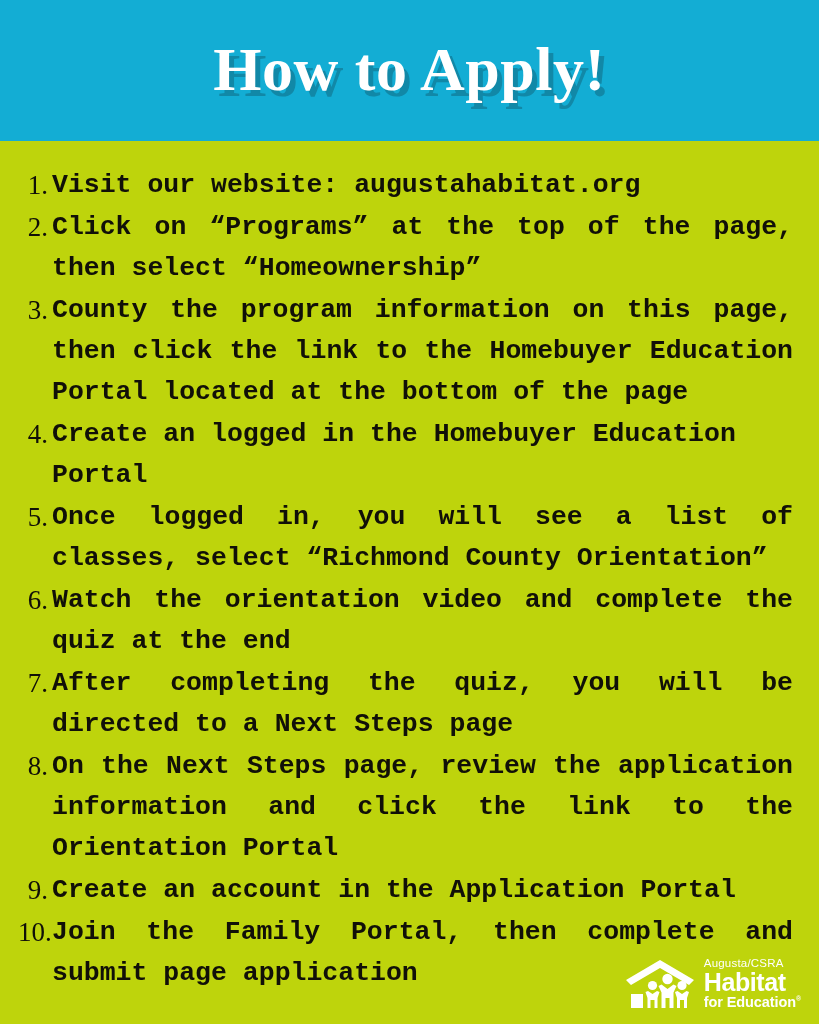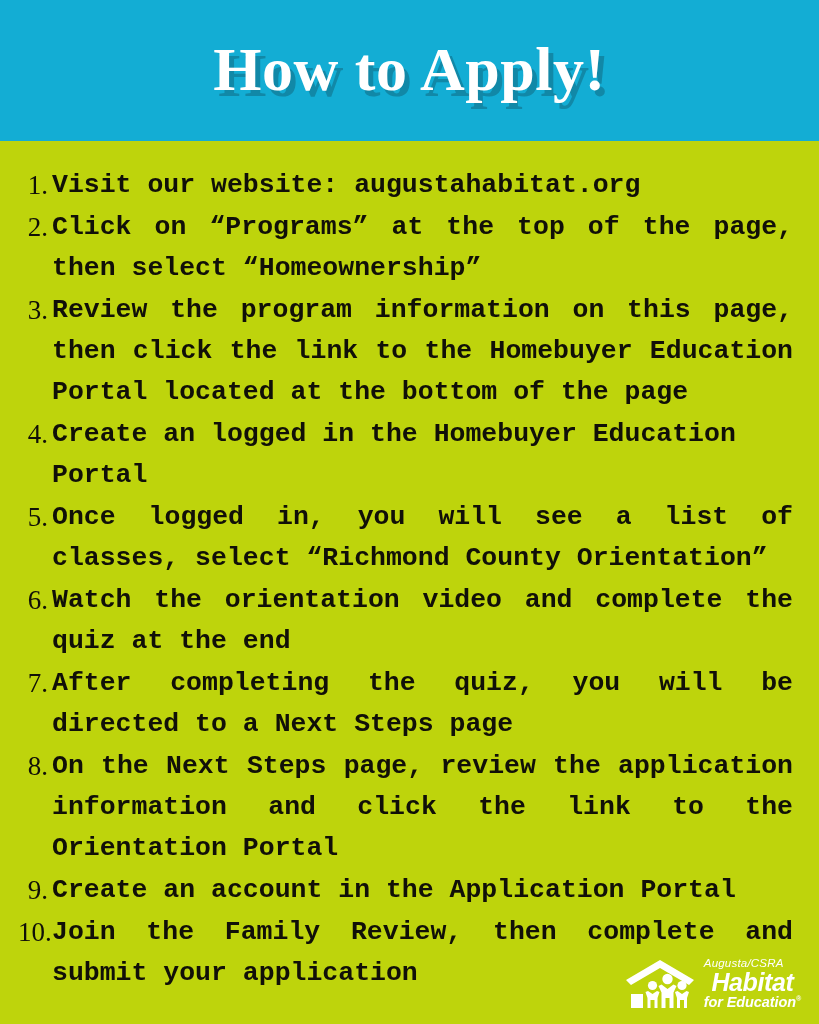--- a/index.html
+++ b/index.html
@@ -100,37 +100,35 @@
   .logo-mark {
     width: 74px;
     height: 52px;
     flex: 0 0 auto;
   }
   .logo-words {
     display: flex;
     flex-direction: column;
     justify-content: center;
     line-height: 1;
-    font-style: italic;
   }
   .logo-line-top {
     font-family: "Liberation Sans", sans-serif;
     font-size: 11.5px;
     color: #ffffff;
     letter-spacing: 0.2px;
     margin-bottom: 1px;
   }
   .logo-line-main {
     font-family: "Liberation Sans", sans-serif;
     font-weight: bold;
     font-size: 25px;
     color: #ffffff;
     letter-spacing: -0.4px;
     line-height: 0.95;
-    text-align: center;
   }
   .logo-line-sub {
     font-family: "Liberation Sans", sans-serif;
     font-weight: bold;
     font-size: 14.5px;
     color: #ffffff;
     letter-spacing: -0.1px;
     margin-top: 1px;
   }
   .logo-line-sub sup {
@@ -155,21 +153,21 @@
         <span class="step-text single">Visit our website: augustahabitat.org</span>
       </li>
 
       <li class="step-row">
         <span class="step-num">2.</span>
         <span class="step-text">Click on “Programs” at the top of the page, then select “Homeownership”</span>
       </li>
 
       <li class="step-row">
         <span class="step-num">3.</span>
-        <span class="step-text">Review the program information on this page, then click the link to the Homebuyer Education Portal located at the bottom of the page</span>
+        <span class="step-text">County the program information on this page, then click the link to the Homebuyer Education Portal located at the bottom of the page</span>
       </li>
 
       <li class="step-row">
         <span class="step-num">4.</span>
         <span class="step-text single">Create an logged in the Homebuyer Education Portal</span>
       </li>
 
       <li class="step-row">
         <span class="step-num">5.</span>
         <span class="step-text">Once logged in, you will see a list of classes, select “Richmond County Orientation”</span>
@@ -190,21 +188,21 @@
         <span class="step-text">On the Next Steps page, review the application information and click the link to the Orientation Portal</span>
       </li>
 
       <li class="step-row">
         <span class="step-num">9.</span>
         <span class="step-text single">Create an account in the Application Portal</span>
       </li>
 
       <li class="step-row">
         <span class="step-num">10.</span>
-        <span class="step-text">Join the Family Review, then complete and submit your application</span>
+        <span class="step-text">Join the Family Portal, then complete and submit page application</span>
       </li>
 
     </ol>
   </div>
 
   <div class="logo-block">
     <span class="logo-mark">
       <svg viewBox="0 0 74 52" width="74" height="52" xmlns="http://www.w3.org/2000/svg">
 
         <path d="M37 2 L71 22 L66 27 L37 10 L8 27 L3 22 Z" fill="#ffffff"></path>

